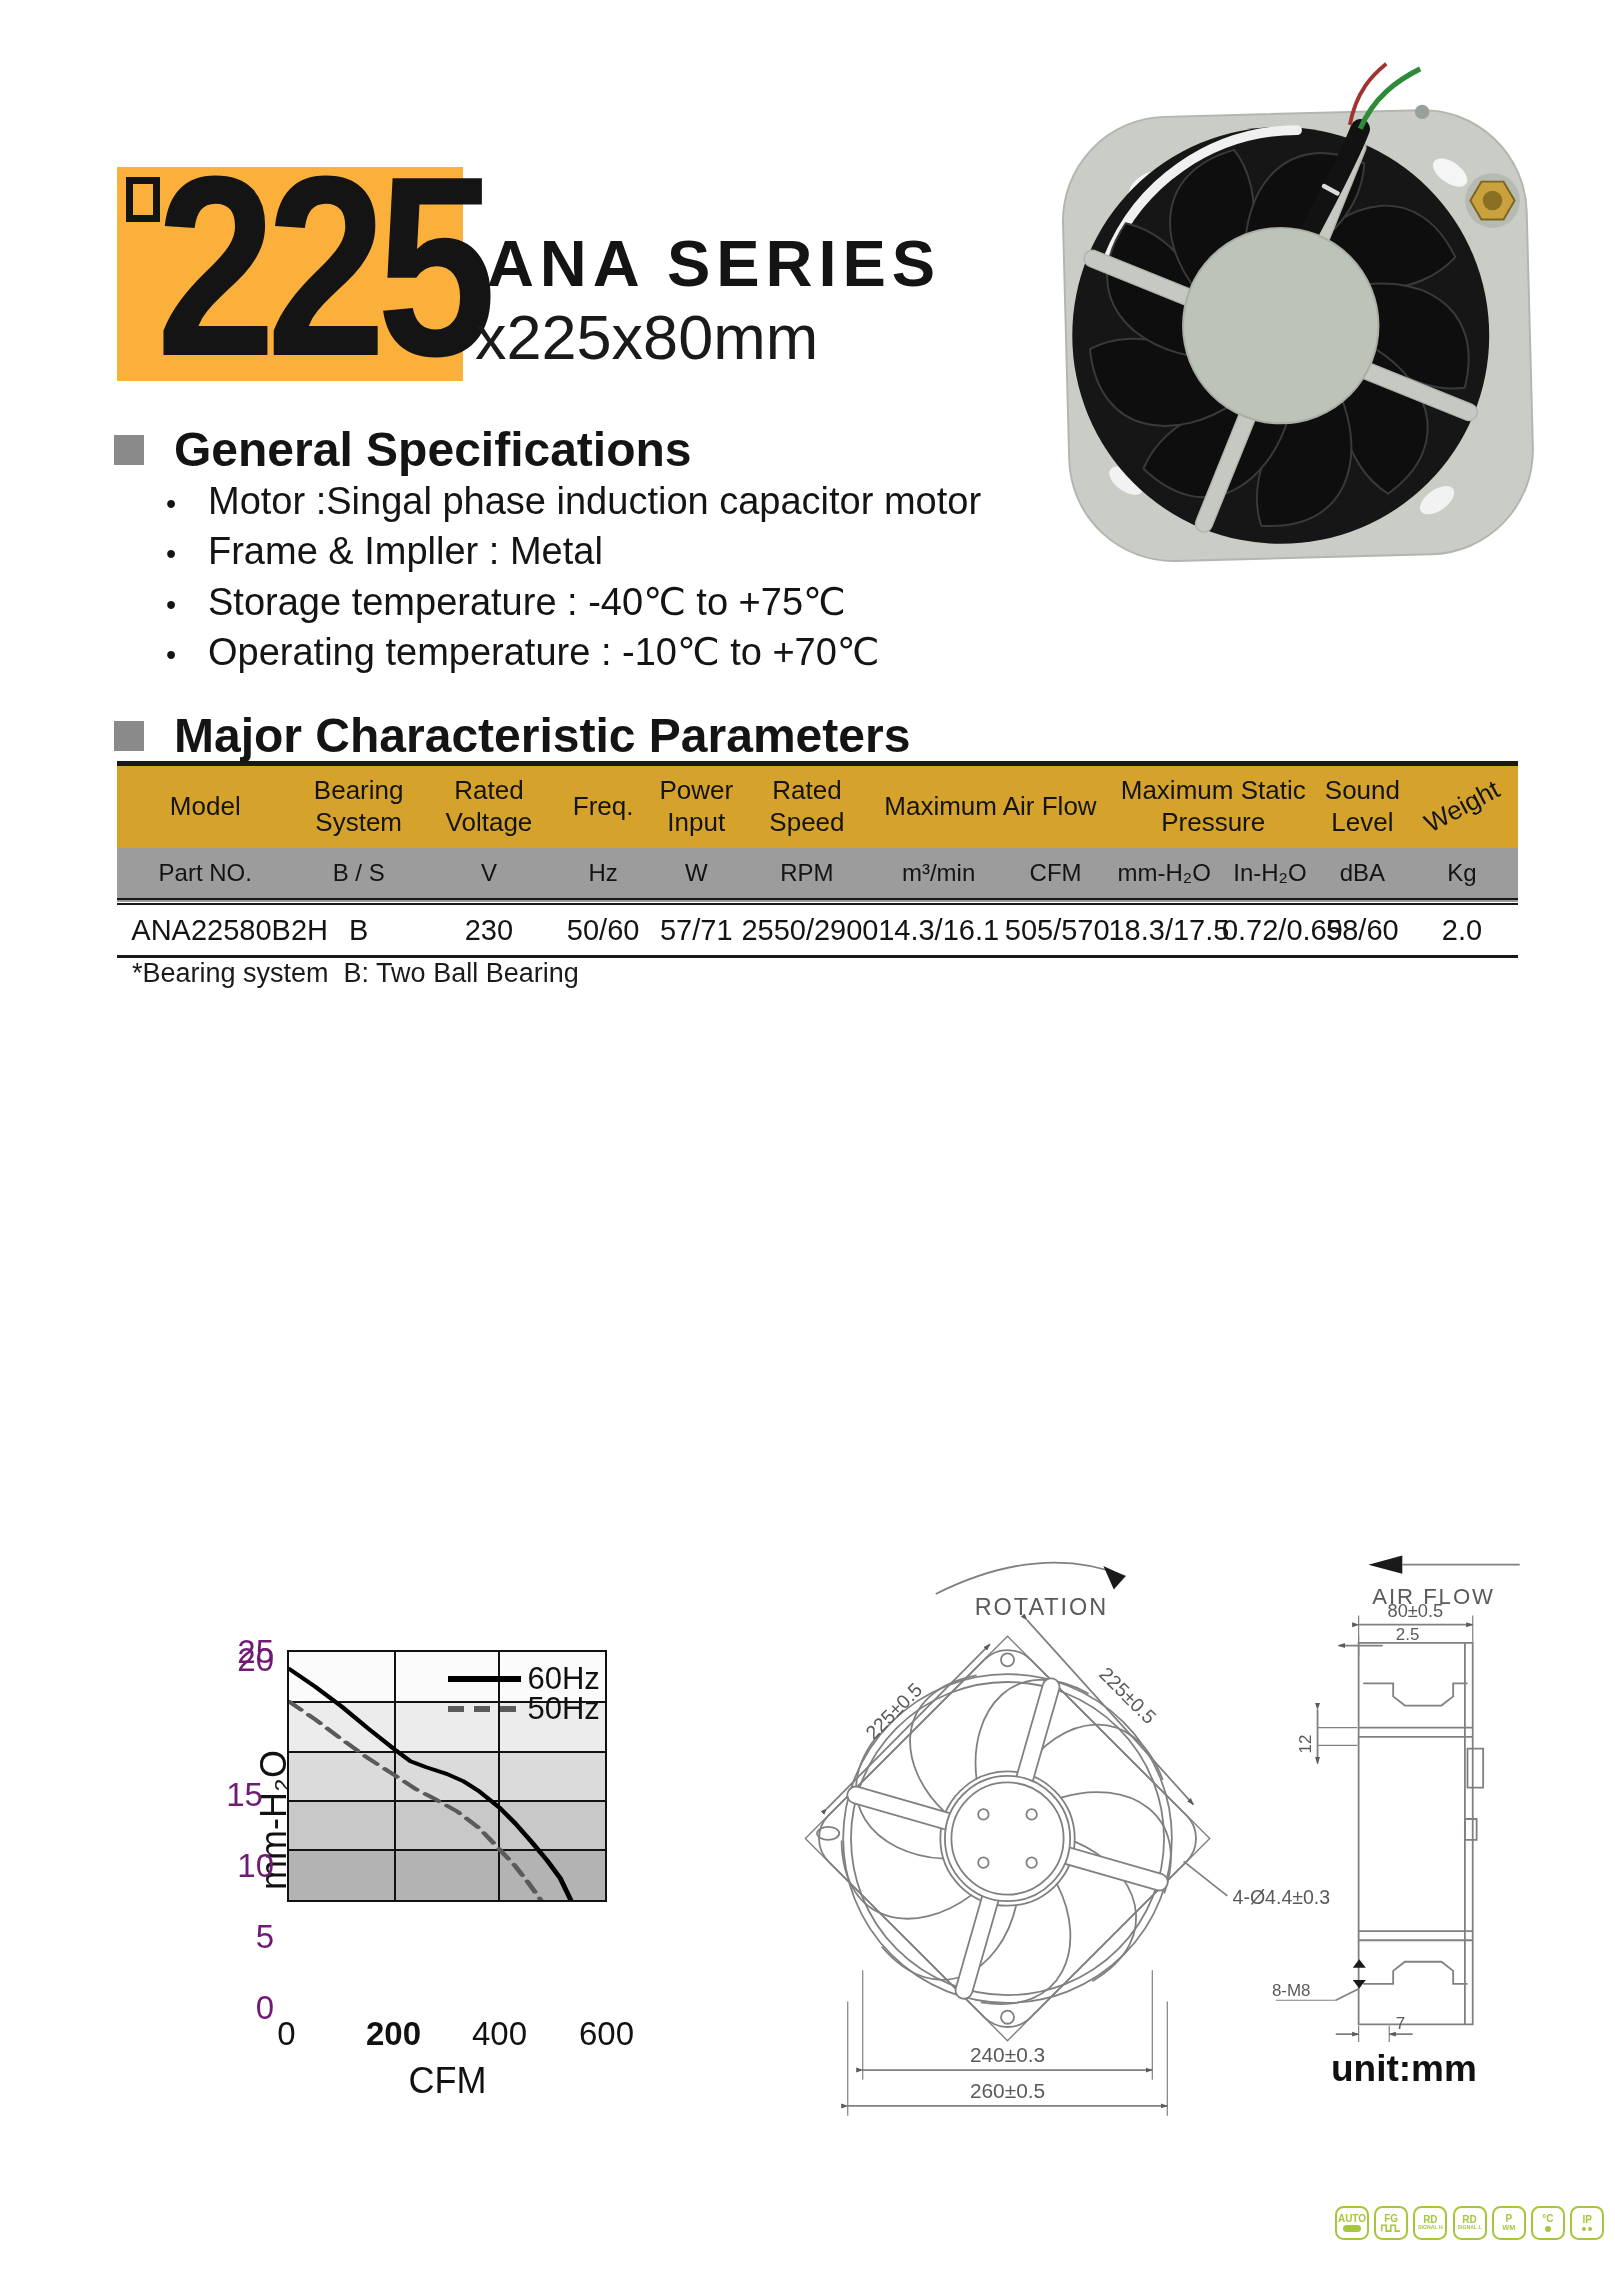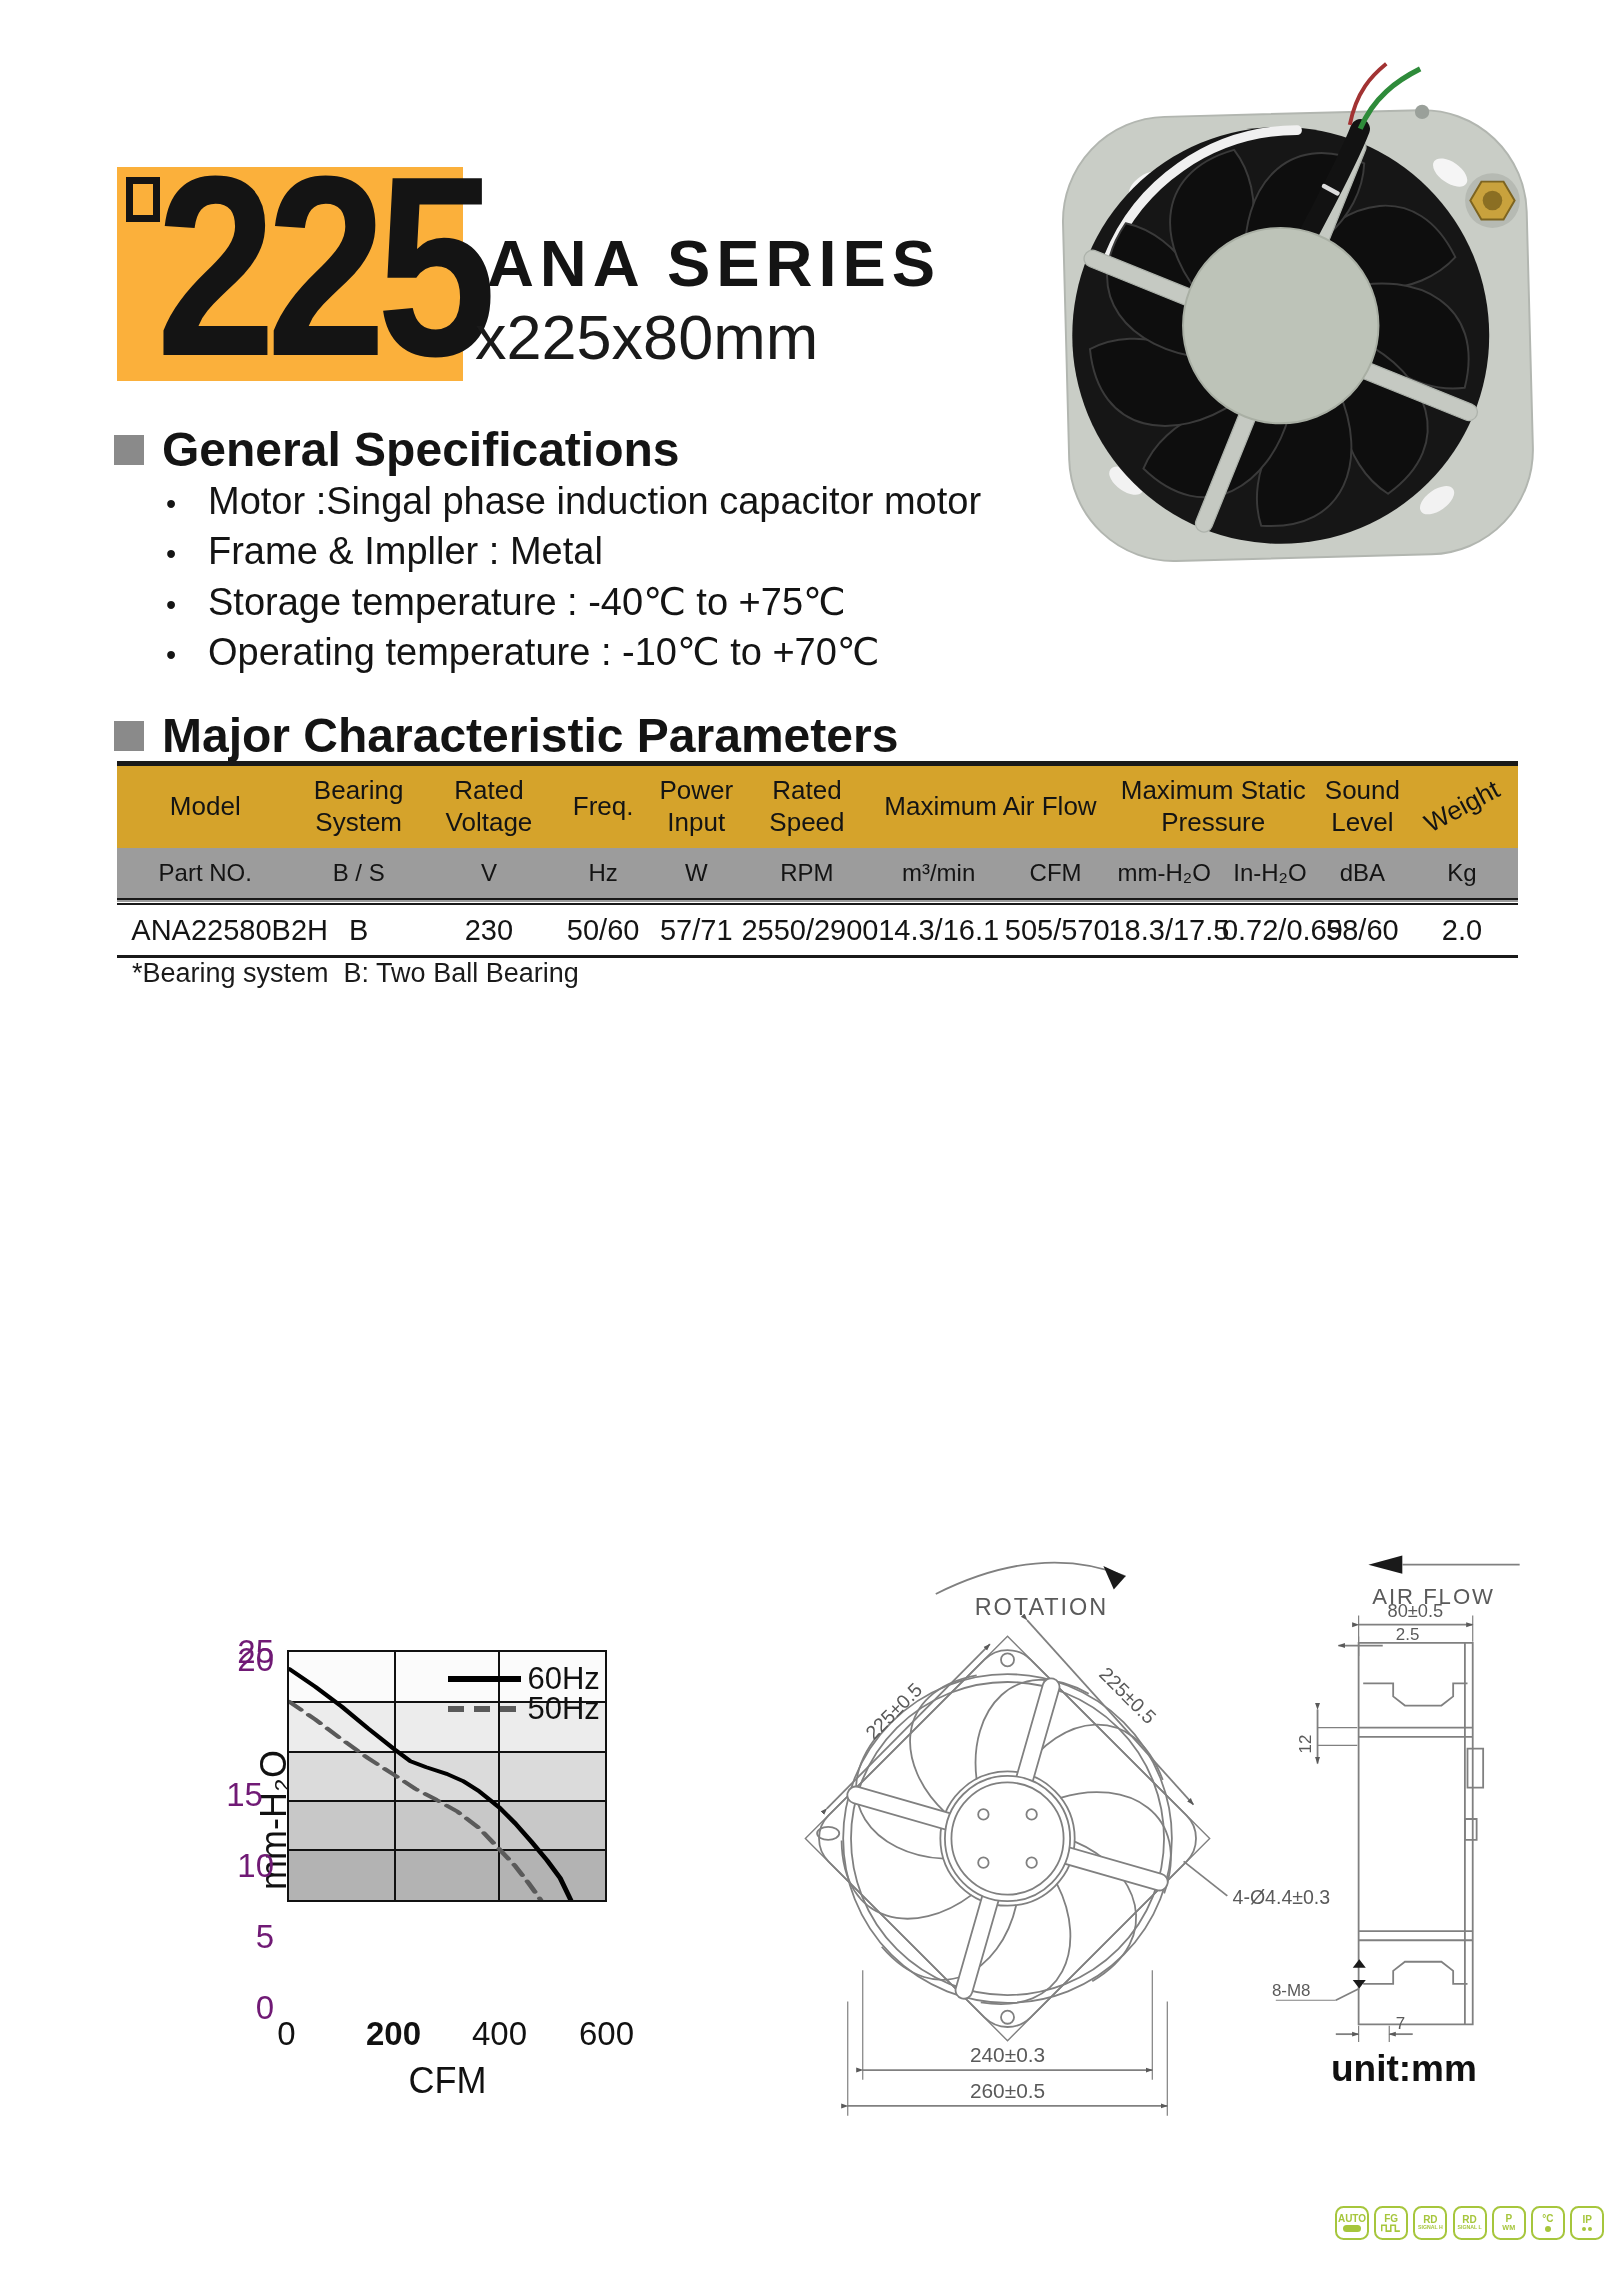--- a/index.html
+++ b/index.html
@@ -11,21 +11,21 @@
   .size-box{left:117px;top:167px;width:346px;height:214px;background:#FBB03B;}
   .size-sq{left:126px;top:177px;width:19.6px;height:31px;border:7.8px solid #141414;background:transparent;}
   .size-num{left:156px;top:158px;font-size:257px;font-weight:700;line-height:0.84;letter-spacing:-11.7px;
             transform:scaleX(.84);transform-origin:left top;color:#141414;}
   .series-title{left:487px;top:226px;font-size:65px;font-weight:700;letter-spacing:5.9px;color:#141414;}
   .series-dim{left:475px;top:301px;font-size:63px;font-weight:400;color:#1a1a1a;}
 
   
   .sec{display:flex;align-items:center;gap:18px;}
   .sec-sq{width:30px;height:30px;background:#8A8A8A;flex:0 0 auto;}
-  .sec-title{font-size:48px;font-weight:700;color:#141414;white-space:nowrap;}
+  .sec-title{font-size:48px;font-weight:700;color:#141414;white-space:nowrap;margin-left:12px;}
   .sec-gs{left:114px;top:422px;}
   .sec-mcp{left:114px;top:708px;}
 
   .bullets{left:166px;top:480px;width:978px;}
   .bullet-line{display:flex;align-items:baseline;height:50px;font-size:38px;color:#141414;}
   .bullet-dot{width:42px;font-size:29px;}
 
   
   .spec-table{left:117px;top:761px;width:1401px;}
   table{border-collapse:collapse;table-layout:fixed;width:1401px;}

